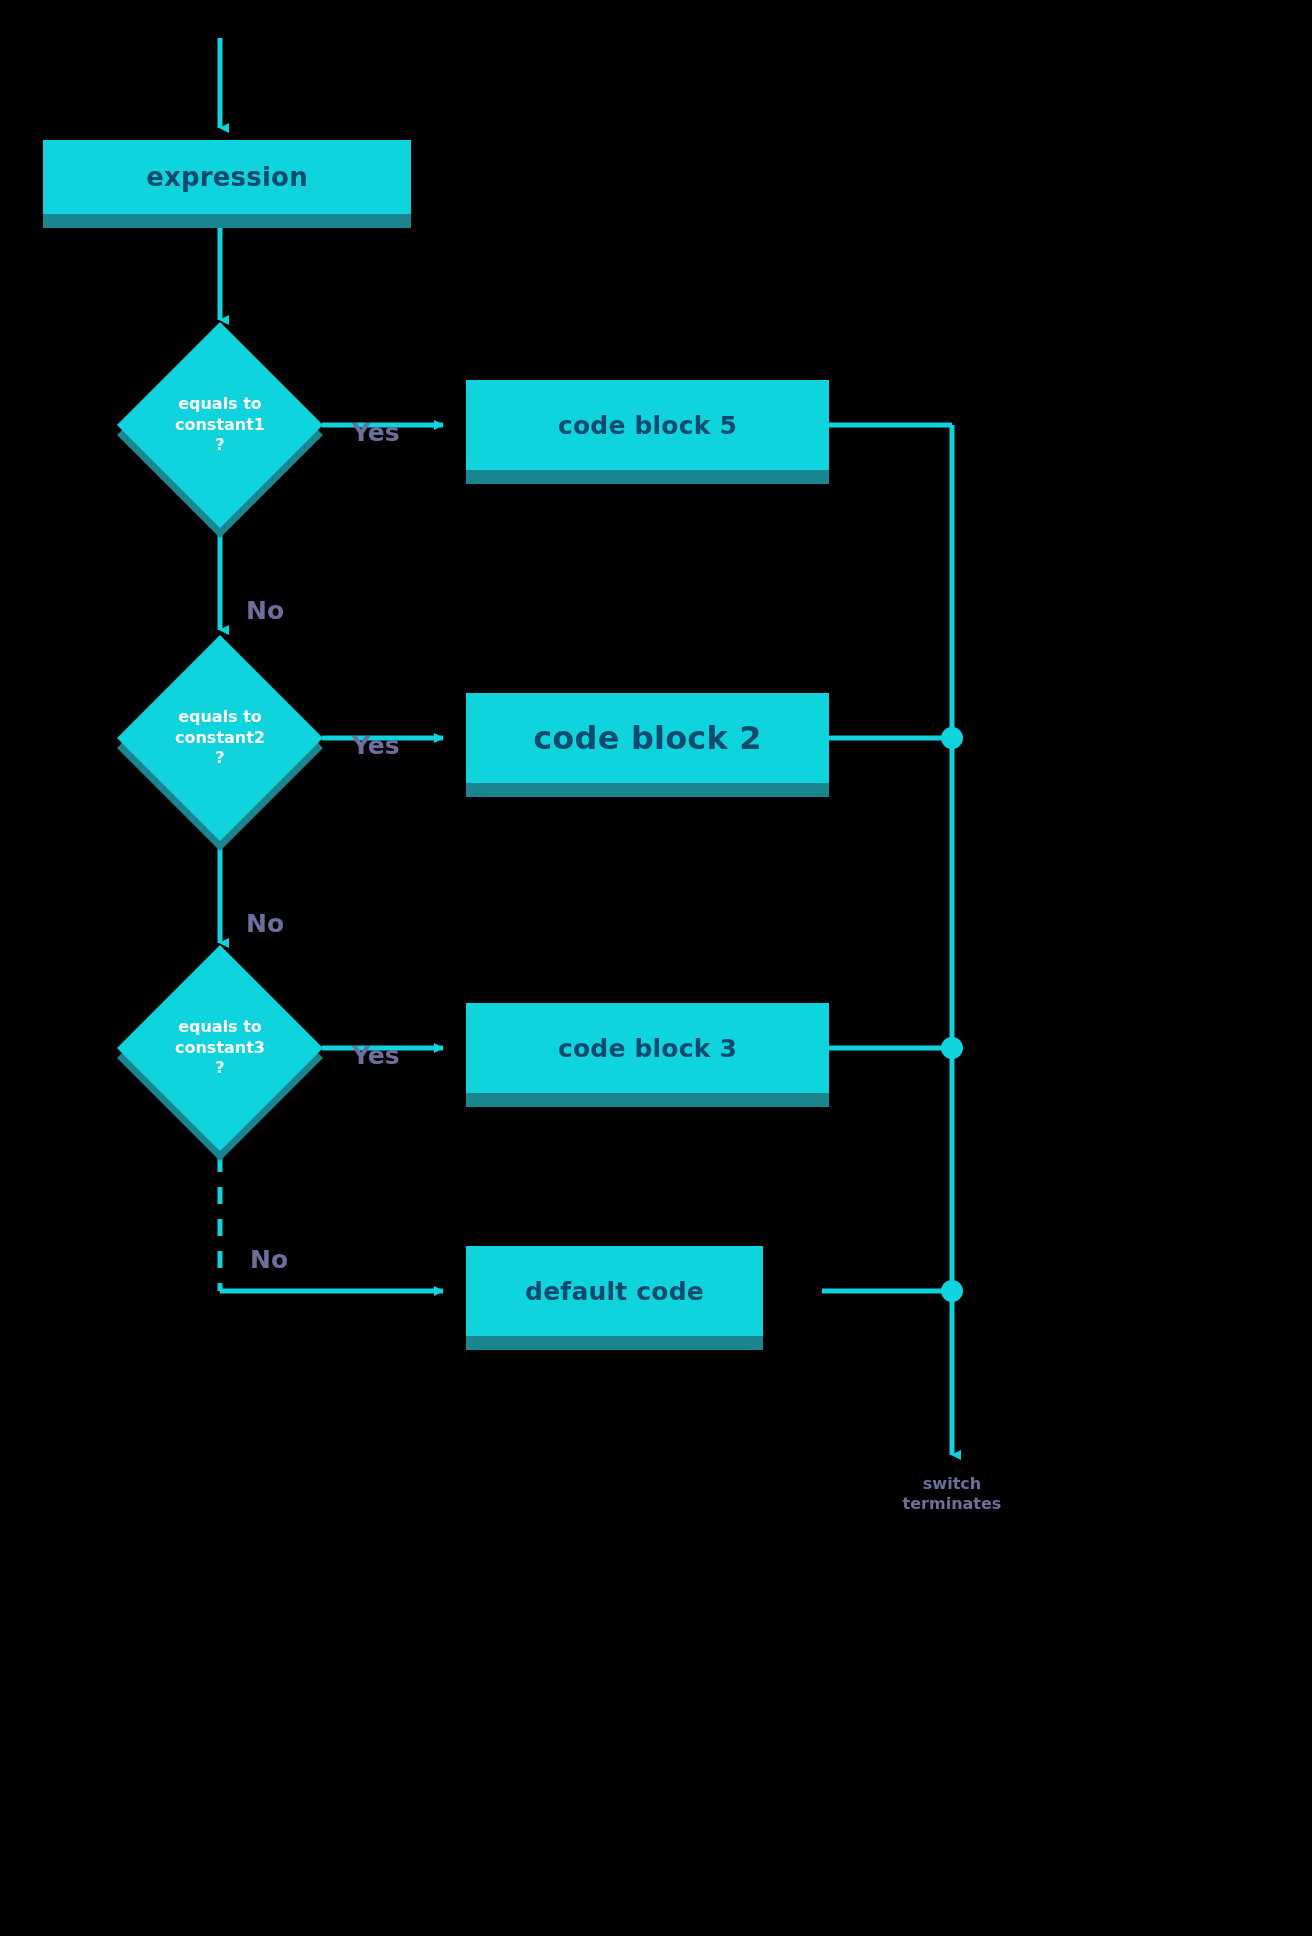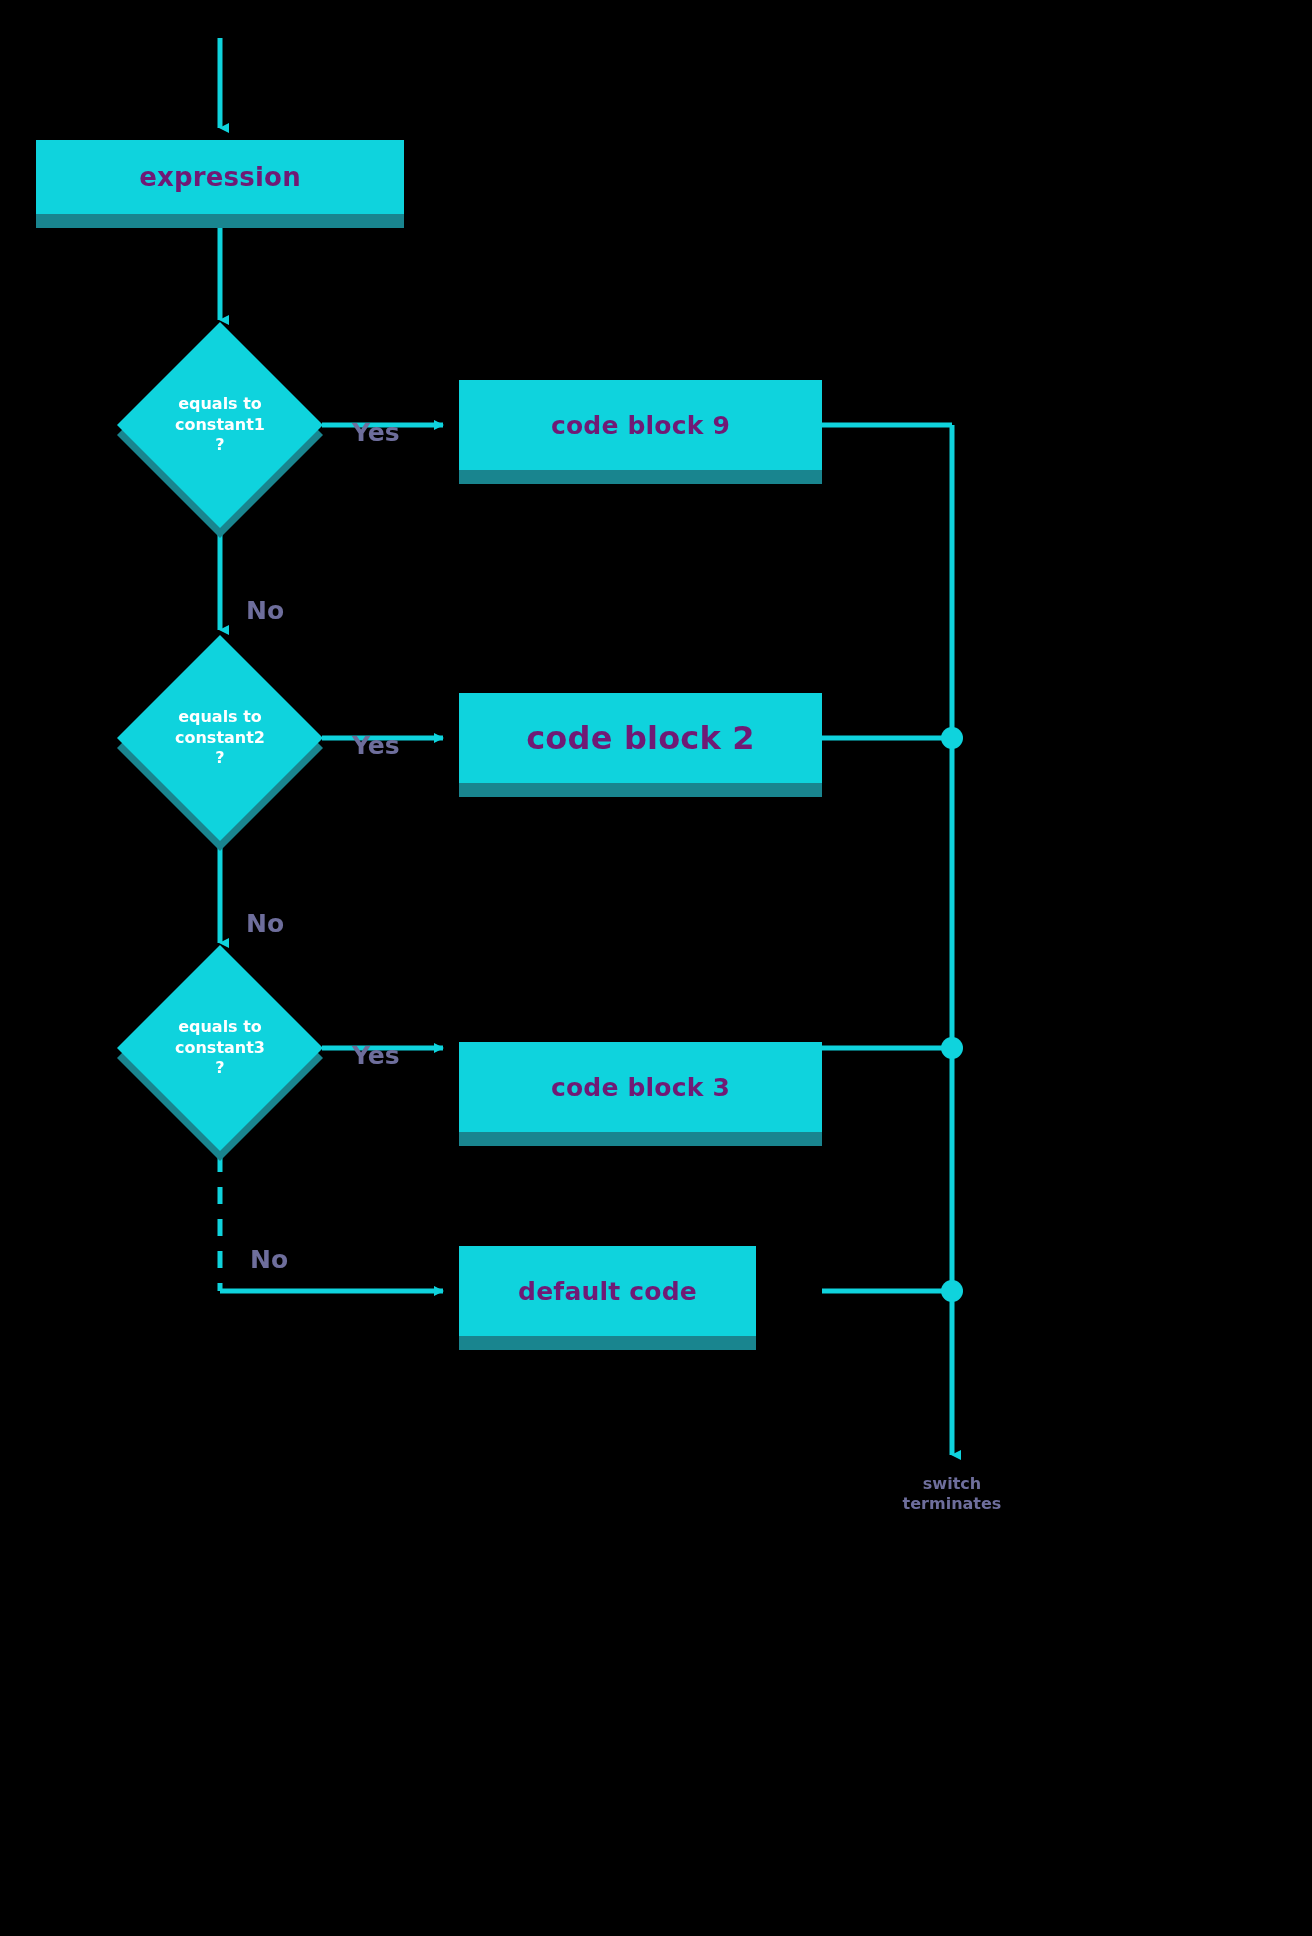--- a/index.html
+++ b/index.html
@@ -8,22 +8,23 @@
     font-family:"DejaVu Sans","Liberation Sans",sans-serif;
   }
   .stage{position:absolute;inset:0;}
   svg.wires{position:absolute;left:0;top:0;width:1312px;height:1936px;}
 
   .rectbox{
     position:absolute;
     background:#0FD3DD;
     box-shadow:0 14px 0 0 #19858F;
     display:flex;align-items:center;justify-content:center;
-    color:#701a75;font-weight:700;letter-spacing:.2px;
+    color:#0c4a6e;font-weight:700;letter-spacing:.2px;
     text-align:center;
+    margin-left:7px;
   }
   .rectbox span{display:block;}
 
   .diamond{
     position:absolute;
     display:flex;align-items:center;justify-content:center;
   }
   .diamond .dshadow{
     position:absolute;left:0;top:10px;width:100%;height:100%;
     background:#19858F;
@@ -119,28 +120,28 @@
 
   <div class="diamond" style="left:117px;top:945px;width:206px;height:206px;">
     <div class="dshadow"></div>
     <div class="dface"></div>
     <div class="dlabel" style="white-space:pre-line;">equals to
 constant3
 ?</div>
   </div>
 
   <div class="rectbox" style="left:459px;top:380px;width:363px;height:90px;font-size:25px;">
-    <span>code block 9</span>
+    <span>code block 5</span>
   </div>
 
   <div class="rectbox" style="left:459px;top:693px;width:363px;height:90px;font-size:32px;">
     <span>code block 2</span>
   </div>
 
-  <div class="rectbox" style="left:459px;top:1042px;width:363px;height:90px;font-size:25px;">
+  <div class="rectbox" style="left:459px;top:1003px;width:363px;height:90px;font-size:25px;">
     <span>code block 3</span>
   </div>
 
   <div class="rectbox" style="left:459px;top:1246px;width:297px;height:90px;font-size:25px;">
     <span>default code</span>
   </div>
 
   <div class="edgelabel" style="left:352px;top:375px;">Yes</div>
   <div class="edgelabel" style="left:246px;top:553px;">No</div>
 

